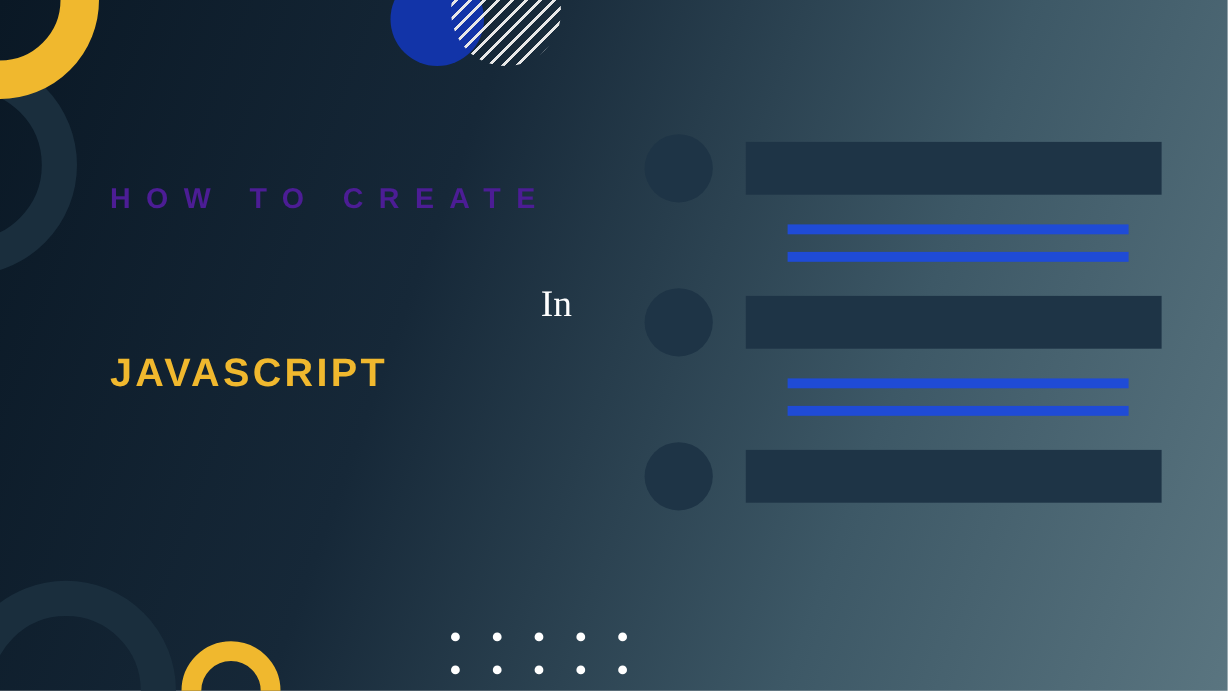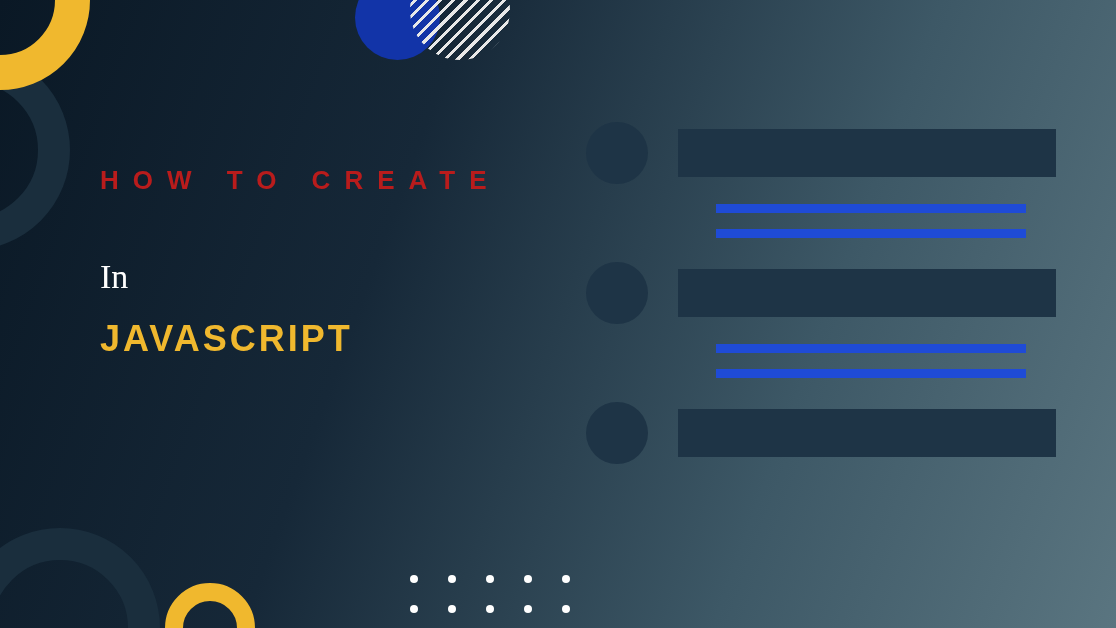--- a/index.html
+++ b/index.html
@@ -75,39 +75,39 @@
     }
     
     
     .text-area {
       position: absolute;
       left: 100px;
       top: 165px;
       width: 440px;
     }
     .line1 {
-      color: #b91c1c;
+      color: #4c1d95;
       font-size: 26px;
       font-weight: 900;
       letter-spacing: 14px;
       margin-bottom: 62px;
     }
     .line2 {
       color: #ffffff;
       font-size: 52px;
       font-weight: 900;
       letter-spacing: 1px;
       margin-bottom: 22px;
     }
     .line3 {
       color: #ffffff;
       font-size: 34px;
       font-weight: 400;
       font-family: Georgia, serif;
-      text-align: left;
+      text-align: right;
       width: 420px;
       margin-bottom: 22px;
     }
     .line4 {
       color: #f0b82e;
       font-size: 36px;
       font-weight: 700;
       letter-spacing: 3px;
     }
     

